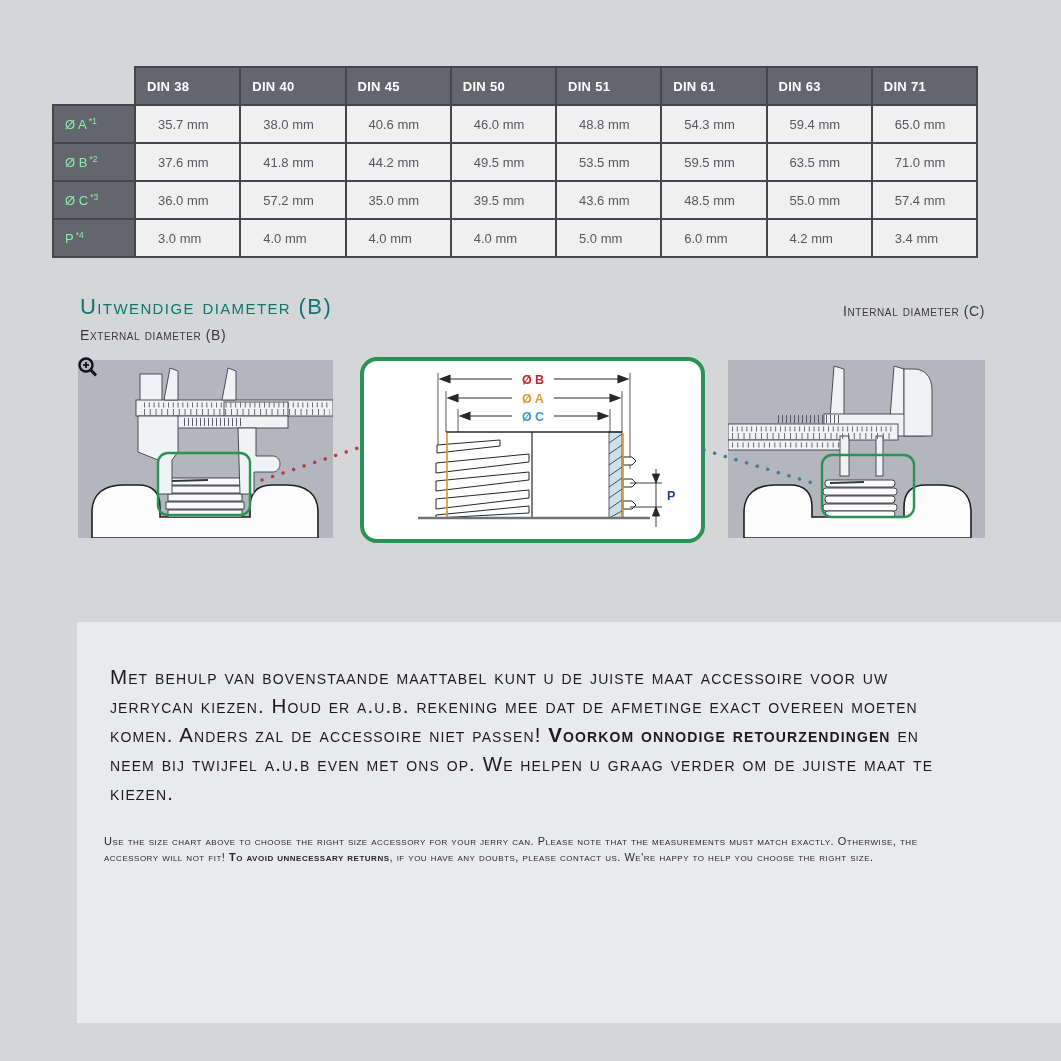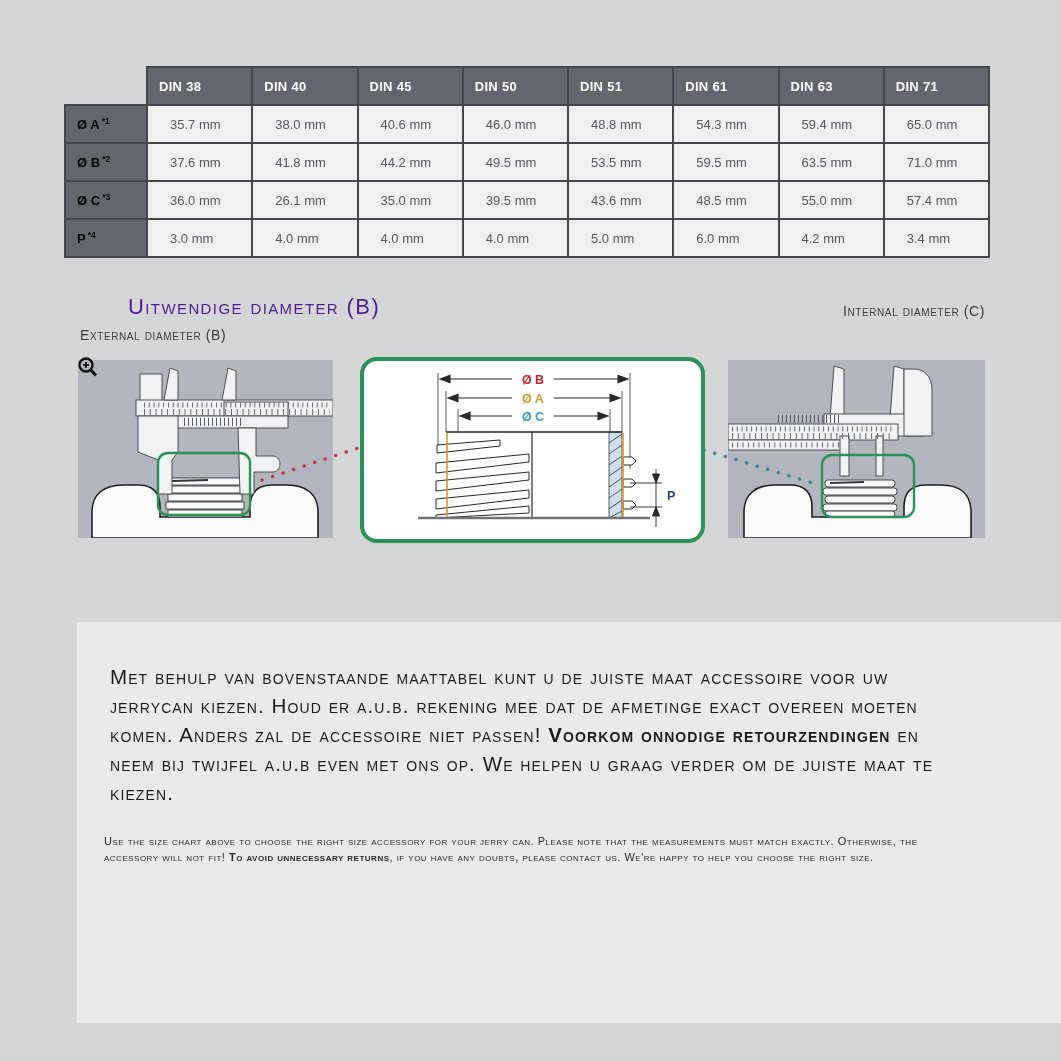--- a/index.html
+++ b/index.html
@@ -1,33 +1,33 @@
 <!DOCTYPE html>
 <html><head>
 <meta charset="utf-8">
 <style>
   html,body{margin:0;padding:0;background:#d5d6d8;}
   .wrap{position:relative;width:1061px;height:1061px;background:#d5d6d8;
         font-family:"Liberation Sans",sans-serif;overflow:hidden;}
 
   
-  .size-table{position:absolute;left:64px;top:66px;width:926px;
+  .size-table{position:absolute;left:52px;top:66px;width:926px;
               border-collapse:collapse;table-layout:fixed;}
   .size-table th,.size-table td{border:2px solid #43464c;height:36px;
               padding:0 0 0 11px;text-align:left;vertical-align:middle;font-size:13px;}
   .size-table thead th{background:#63666c;color:#ffffff;font-weight:bold;letter-spacing:.3px;}
   .size-table th.corner{background:#d5d6d8;border-top-color:transparent;border-left-color:transparent;}
-  .size-table tbody th{background:#63666c;color:#000000;font-weight:bold;}
+  .size-table tbody th{background:#63666c;color:#86efac;font-weight:normal;}
   .size-table td{background:#f0f0f1;color:#55585d;padding-left:22px;}
   .size-table sup{font-size:8.5px;margin-left:2px;}
 
   
   .sec-left{position:absolute;left:80px;top:294px;}
   .sec-right{position:absolute;right:76px;top:296px;text-align:right;}
-  .sec-title{font-variant:small-caps;font-size:22px;letter-spacing:1.4px;color:#4c1d95;margin-left:48px;}
+  .sec-title{font-variant:small-caps;font-size:22px;letter-spacing:1.4px;color:#0f766e;}
   .sec-sub{font-variant:small-caps;font-size:14px;letter-spacing:.6px;color:#3a3a3f;margin-top:7px;}
 
   
   .fig{position:absolute;display:block;}
   .fig-left{left:78px;top:360px;}
   .fig-center{left:360px;top:357px;}
   .fig-right{left:728px;top:360px;}
   .overlay{position:absolute;left:0;top:340px;pointer-events:none;}
   .zoom-ic{position:absolute;left:76px;top:356px;cursor:pointer;}
 
@@ -88,21 +88,21 @@
         <td>44.2 mm</td>
         <td>49.5 mm</td>
         <td>53.5 mm</td>
         <td>59.5 mm</td>
         <td>63.5 mm</td>
         <td>71.0 mm</td>
       </tr>
       <tr>
         <th><span>Ø C</span><sup>*3</sup></th>
         <td>36.0 mm</td>
-        <td>26.1 mm</td>
+        <td>57.2 mm</td>
         <td>35.0 mm</td>
         <td>39.5 mm</td>
         <td>43.6 mm</td>
         <td>48.5 mm</td>
         <td>55.0 mm</td>
         <td>57.4 mm</td>
       </tr>
       <tr>
         <th><span>P</span><sup>*4</sup></th>
         <td>3.0 mm</td>

